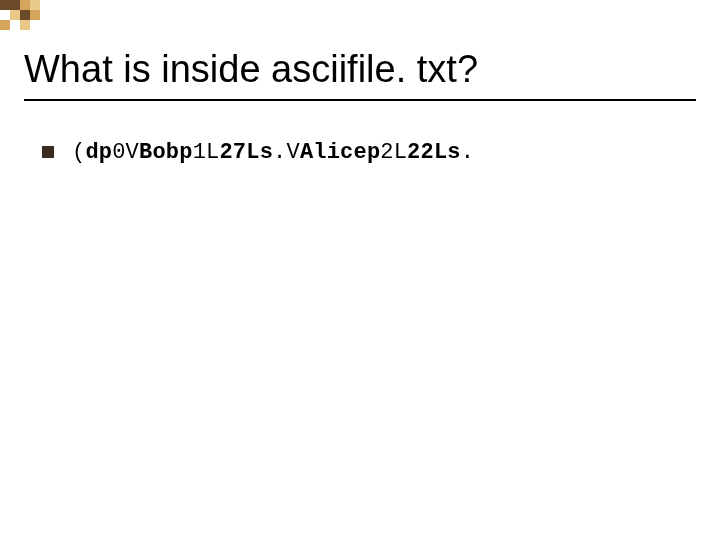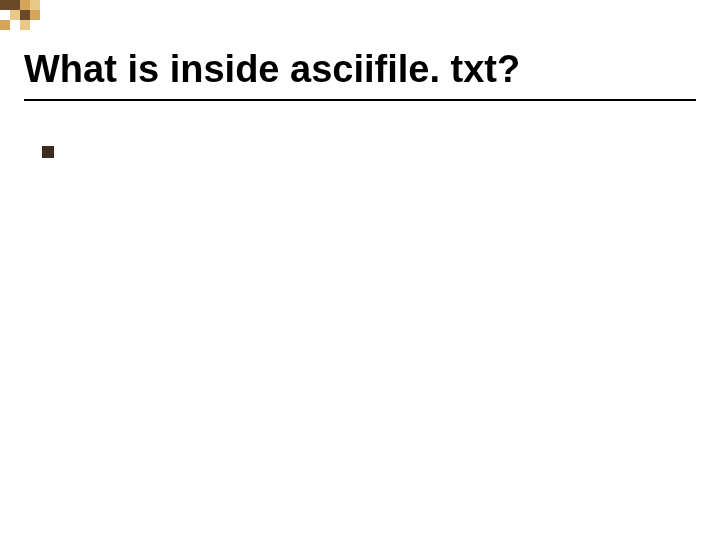--- a/index.html
+++ b/index.html
@@ -18,21 +18,21 @@
   }
   .logo svg { display: block; }
   .title-area {
     position: absolute;
     top: 48px;
     left: 24px;
     right: 24px;
   }
   .title {
     font-size: 38px;
-    font-weight: 700;
+    font-weight: 400;
     color: #000;
     padding-bottom: 6px;
   }
   .title-rule {
     border: none;
     border-bottom: 2px solid #000;
     margin-top: 2px;
   }
   .content {
     position: absolute;
@@ -79,14 +79,15 @@
 </div>
 
 <div class="title-area">
   <h1 class="title">What is inside asciifile. txt?</h1>
   <hr class="title-rule">
 </div>
 
 <div class="content">
   <div class="bullet-row">
     <div class="bullet"></div>
+    <div class="code" id="code-line"><span>(</span><b>dp</b><span>0V</span><b>Bobp</b><span>1L</span><b>27Ls</b><span>.V</span><b>Alicep</b><span>2L</span><b>22Ls</b><span>.</span></div>
   </div>
 </div>
 
 </body></html>

